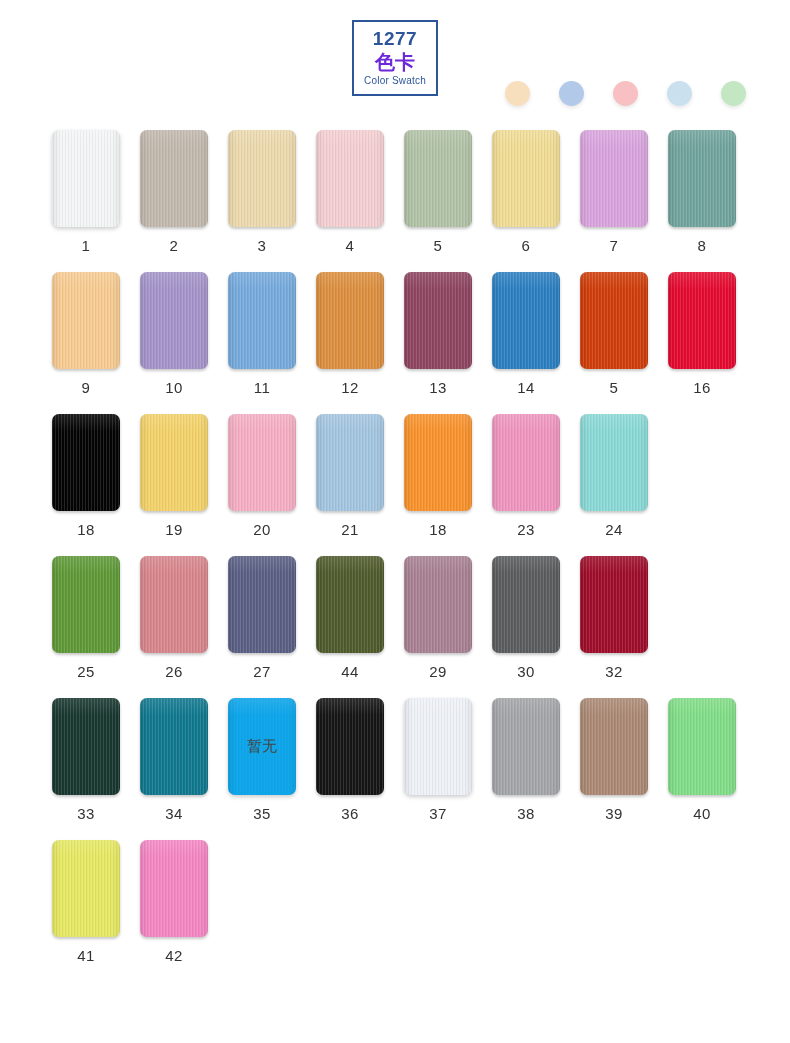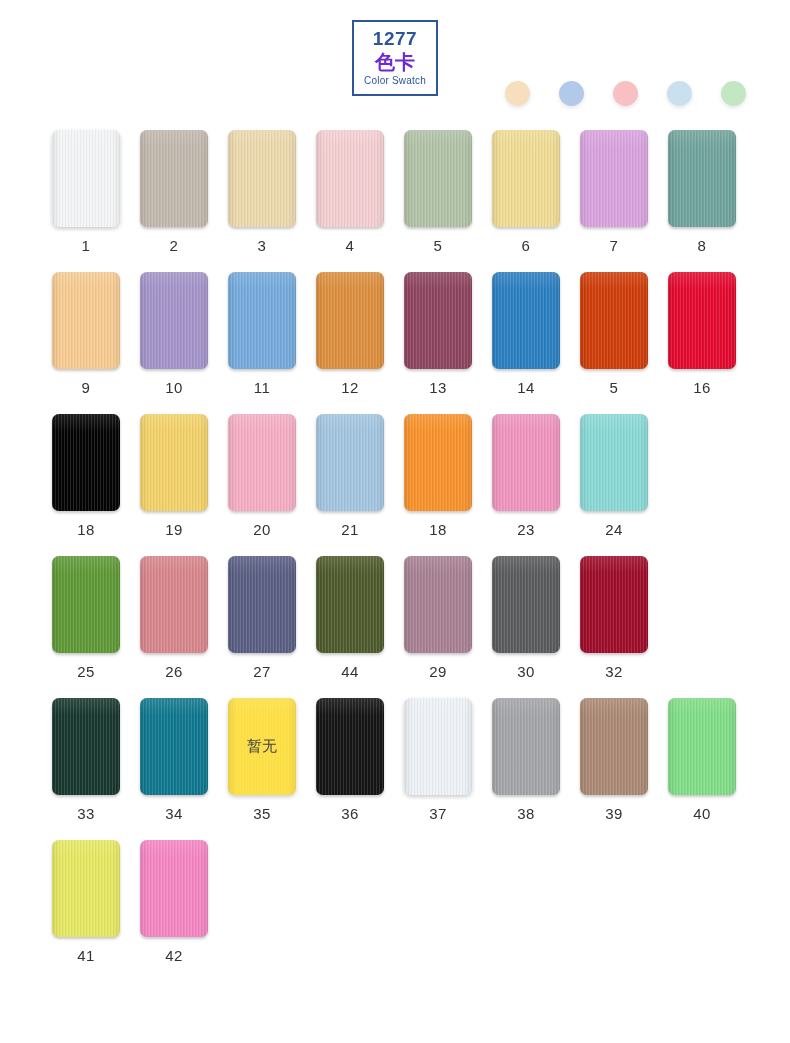--- a/index.html
+++ b/index.html
@@ -298,21 +298,21 @@
     <div class="row">
       <div class="cell">
         <div class="swatch" style="background: rgb(24, 55, 47);"></div>
         <div class="label">33</div>
       </div>
       <div class="cell">
         <div class="swatch" style="background: rgb(16, 120, 142);"></div>
         <div class="label">34</div>
       </div>
       <div class="cell">
-        <div class="swatch is-white placeholder" style="background: #fde047;">
+        <div class="swatch is-white placeholder" style="background: #0ea5e9;">
           <span class="placeholder-text">暂无</span>
         </div>
         <div class="label">35</div>
       </div>
       <div class="cell">
         <div class="swatch" style="background: rgb(21, 21, 21);"></div>
         <div class="label">36</div>
       </div>
       <div class="cell">
         <div class="swatch is-white" style="background: rgb(238, 241, 246);"></div>

